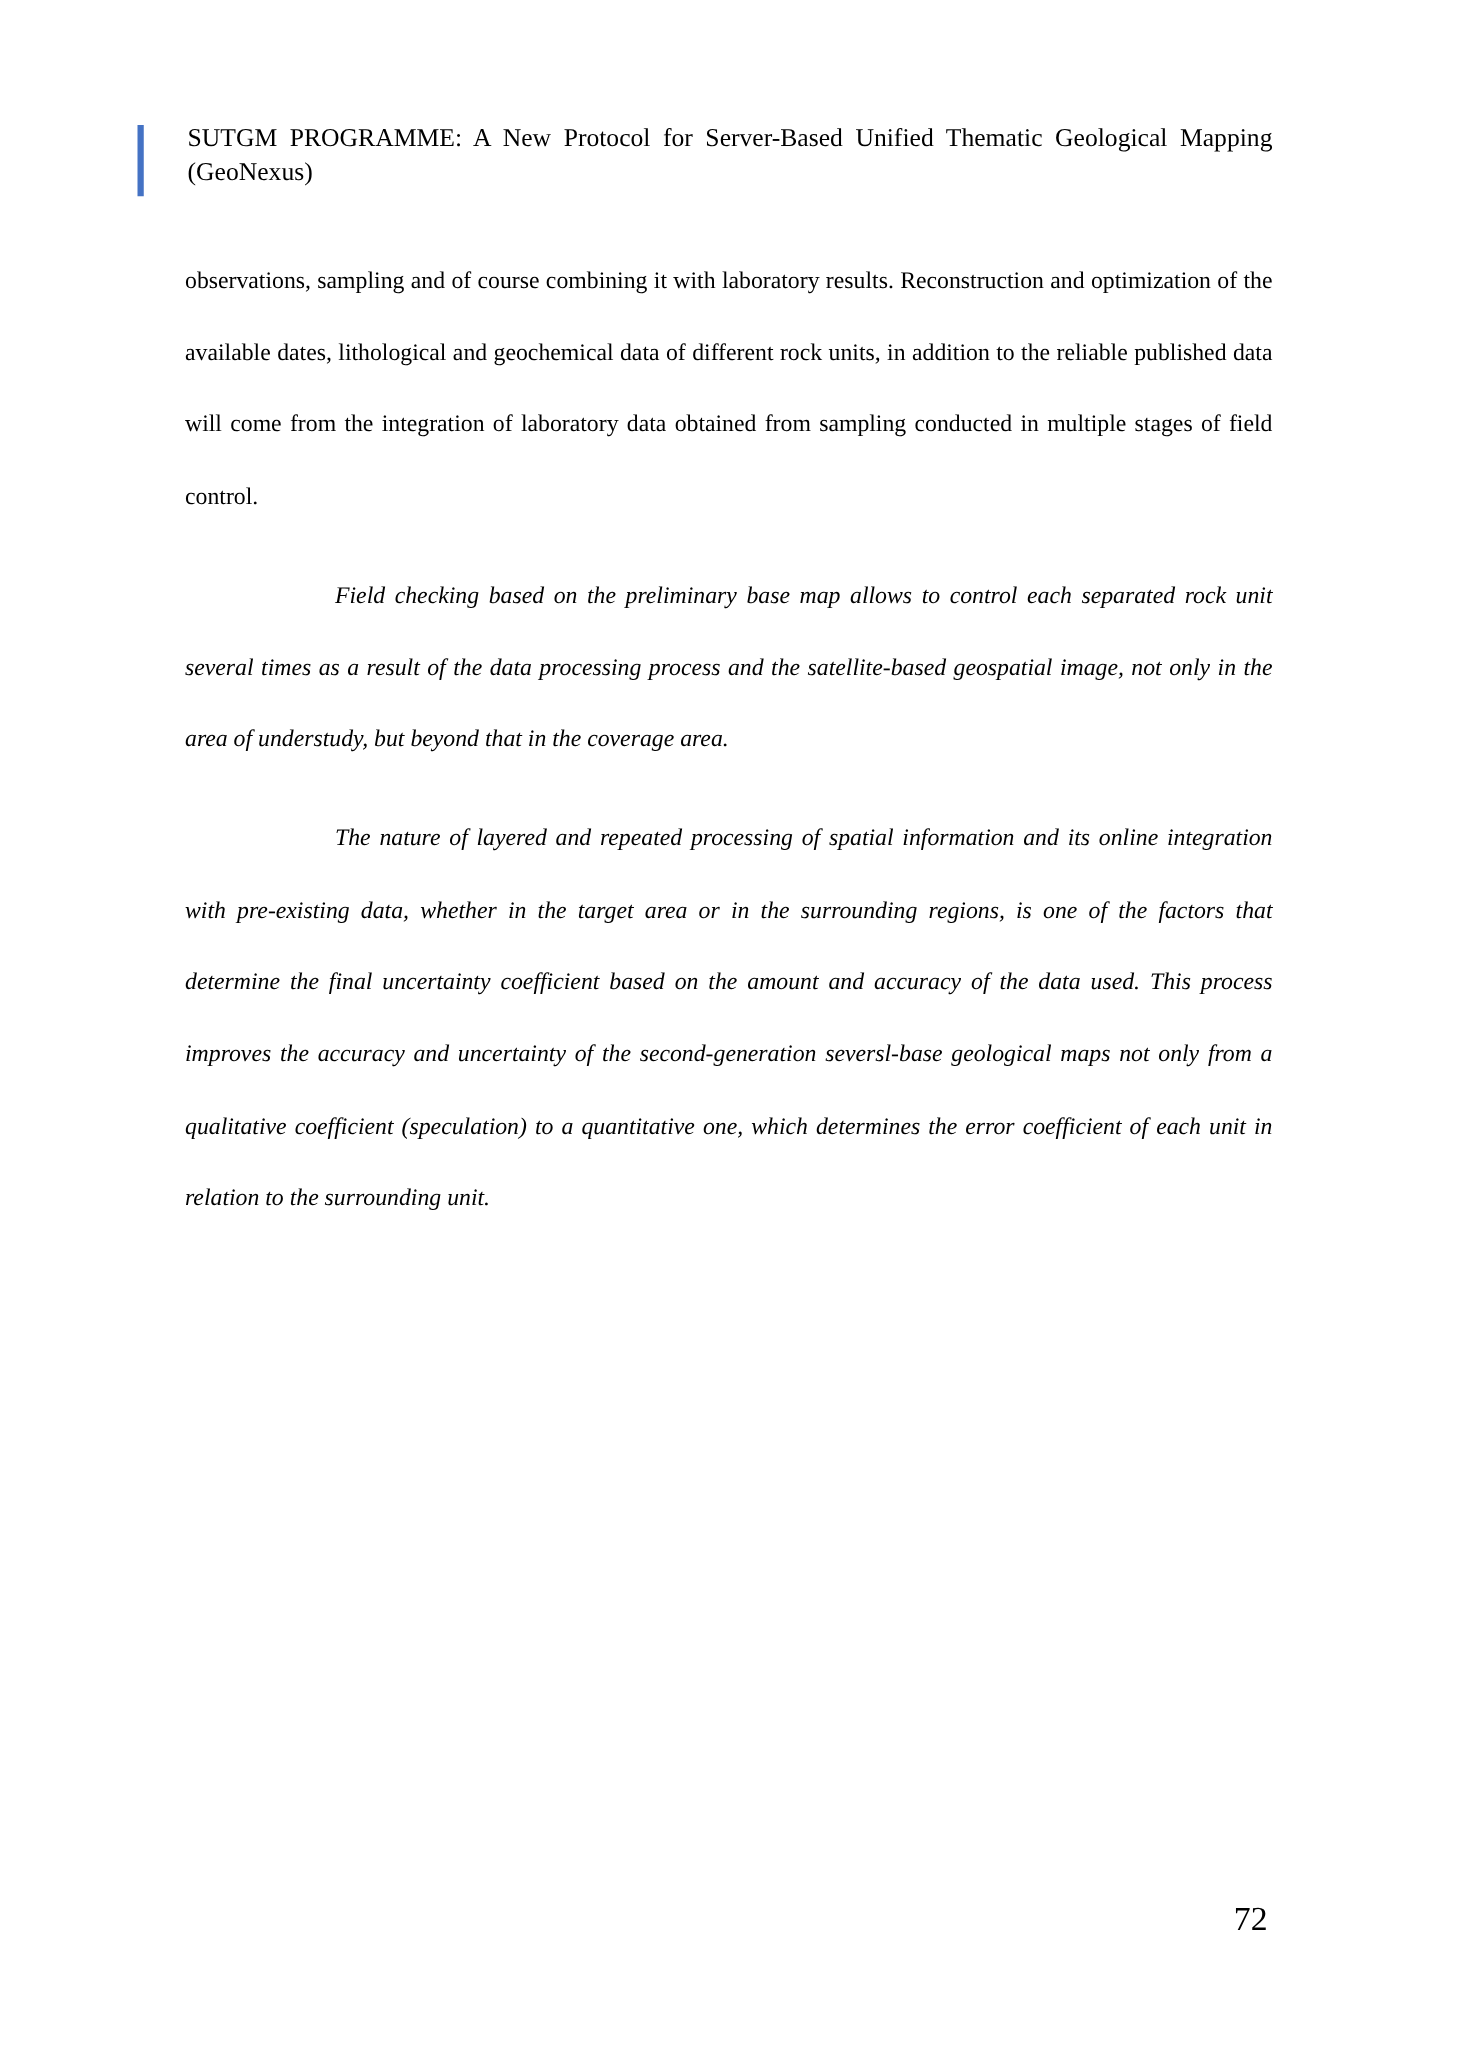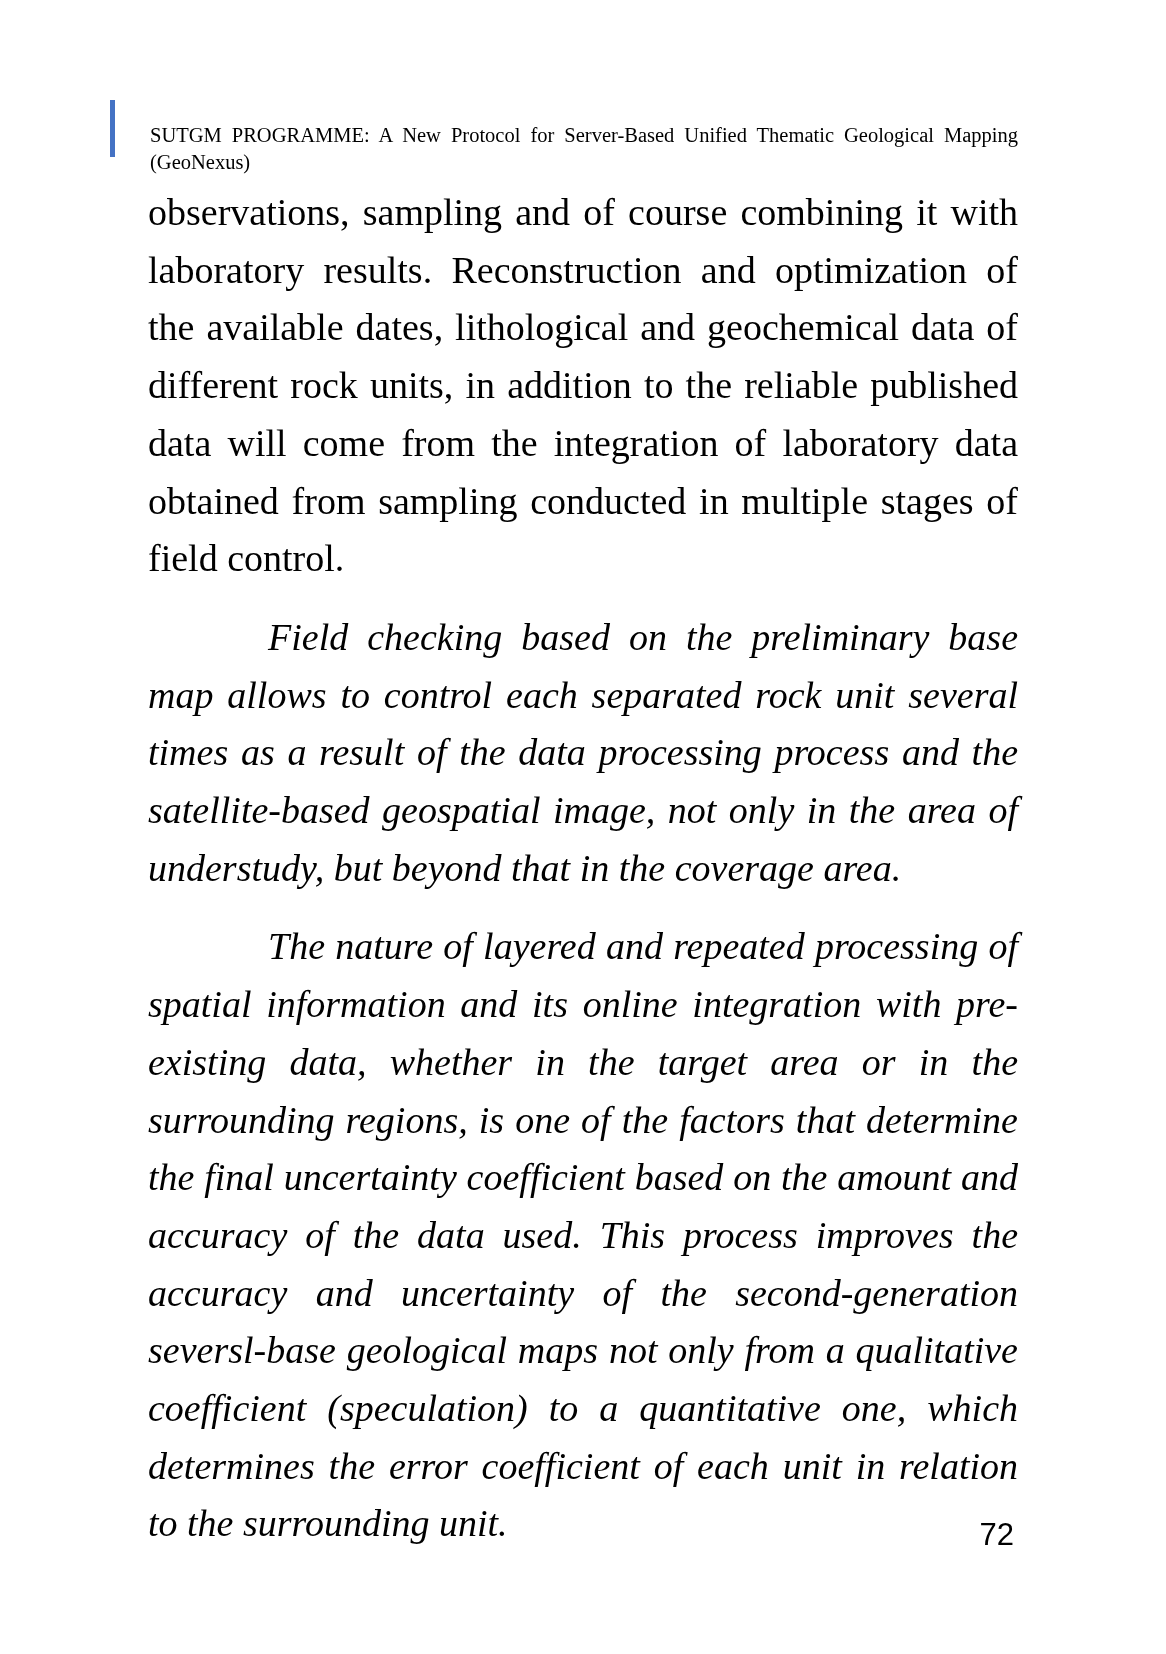--- a/index.html
+++ b/index.html
@@ -31,46 +31,45 @@
     .header-text {
       position: absolute;
       left: 40px;
       top: 0;
       width: 868px;
       font-family: "Liberation Serif", "DejaVu Serif", serif;
       font-size: 20.5px;
       line-height: 27px;
       text-align: justify;
       text-align-last: left;
-      margin-top: 24px;
     }
     .body-text {
       position: absolute;
       left: 148px;
-      top: 184px;
+      top: 196px;
       width: 870px;
       font-family: "Liberation Serif", "DejaVu Serif", serif;
-      font-size: 38px;
+      font-size: 19px;
       line-height: 57.7px;
       text-align: justify;
     }
     .body-text p {
       margin: 0 0 21px 0;
       padding: 0;
     }
     .body-text p.indent {
       text-indent: 120px;
       font-style: italic;
     }
     .page-number {
       position: absolute;
       right: 152px;
       top: 1518px;
-      font-family: Liberation Sans, sans-serif;
-      font-size: 31px;
+      font-family: Liberation Serif, serif;
+      font-size: 27px;
       line-height: 34px;
     }
   </style>
 </head>
 <body>
 
 <div class="header">
   <div class="header-bar"></div>
   <div class="header-text">SUTGM PROGRAMME: A New Protocol for Server-Based Unified Thematic Geological Mapping (GeoNexus)</div>
 </div>

